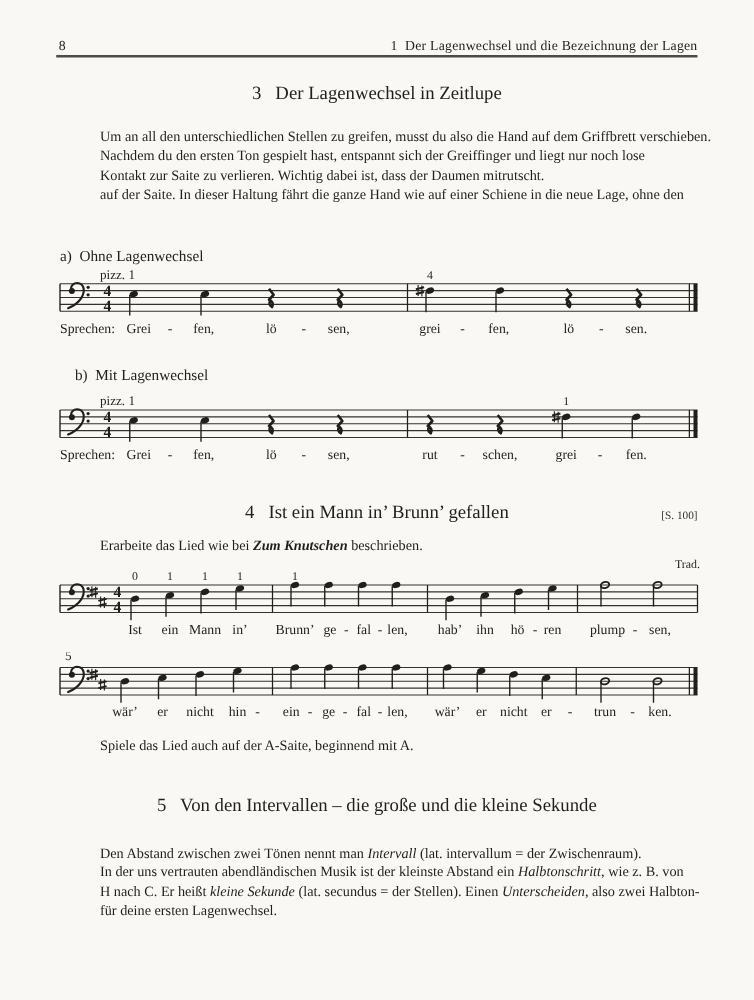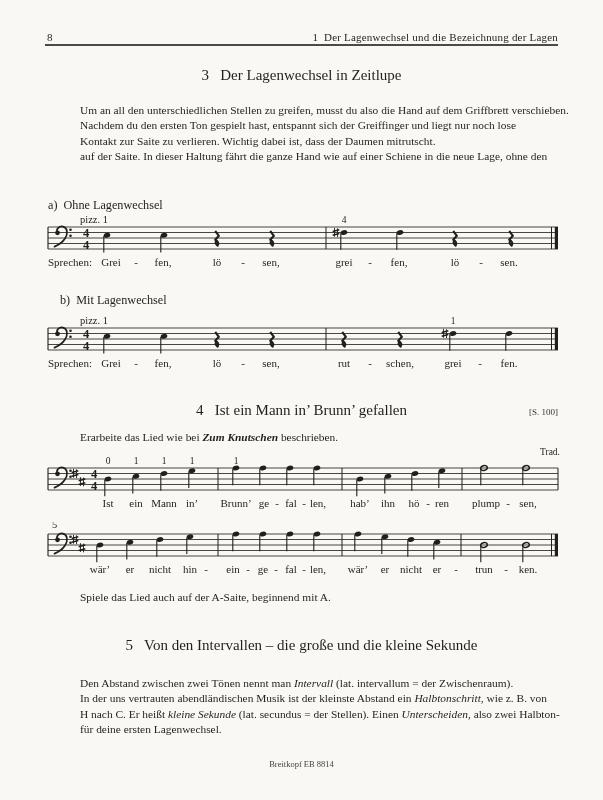--- a/index.html
+++ b/index.html
@@ -63,21 +63,20 @@
 
   <h2 class="abs sec-title" style="left:0; top:637px;">5   Von den Intervallen – die große und die kleine Sekunde</h2>
 
   <div class="abs para" style="left:48px; top:676px;">
       <div class="tline"><span>Den Abstand zwischen zwei Tönen nennt man </span><span class="it">Intervall</span><span> (lat. intervallum = der Zwischenraum).</span></div>
       <div class="tline"><span>In der uns vertrauten abendländischen Musik ist der kleinste Abstand ein </span><span class="it">Halbtonschritt</span><span>, wie z. B. von</span></div>
       <div class="tline"><span>H nach C. Er heißt </span><span class="it">kleine Sekunde</span><span> (lat. secundus = der Stellen). Einen </span><span class="it">Unterscheiden</span><span>, also zwei Halbton-</span></div>
       <div class="tline"><span>für deine ersten Lagenwechsel.</span></div>
     </div>
 
-  <div class="abs footer" style="left:0; top:759px;">Breitkopf EB 8814</div>
 
   <div id="music-layer">
       <div class="abs" style="left: 0px; top: 215px; width: 603px; height: 62px;"><svg width="603" height="62" viewBox="0 0 603 62">
           <line x1="48" y1="12" x2="558" y2="12" stroke="#34322e" stroke-width="0.9"></line>
           <line x1="48" y1="17.5" x2="558" y2="17.5" stroke="#34322e" stroke-width="0.9"></line>
           <line x1="48" y1="23" x2="558" y2="23" stroke="#34322e" stroke-width="0.9"></line>
           <line x1="48" y1="28.5" x2="558" y2="28.5" stroke="#34322e" stroke-width="0.9"></line>
           <line x1="48" y1="34" x2="558" y2="34" stroke="#34322e" stroke-width="0.9"></line>
           <line x1="48" y1="12" x2="48" y2="34" stroke="#211f1b" stroke-width="1.1"></line>
           <circle cx="57.5" cy="17.8" r="2.4" fill="#211f1b"></circle>

